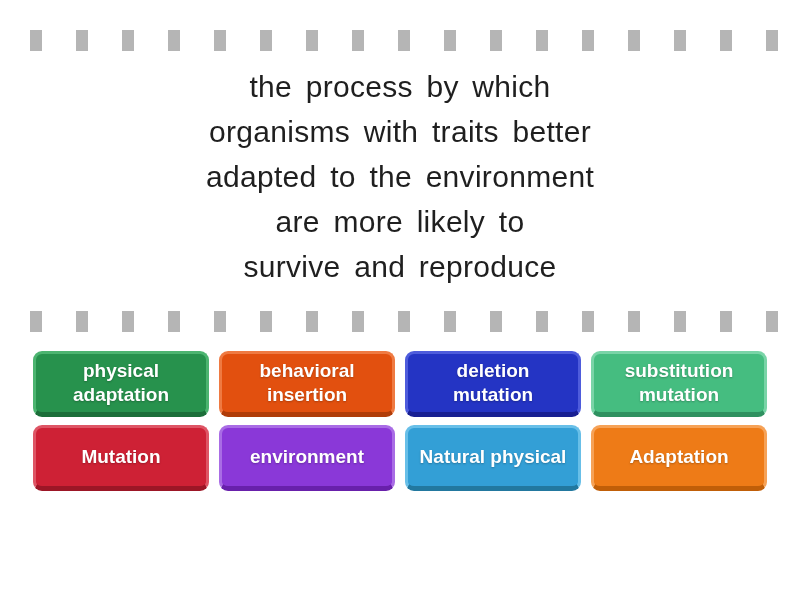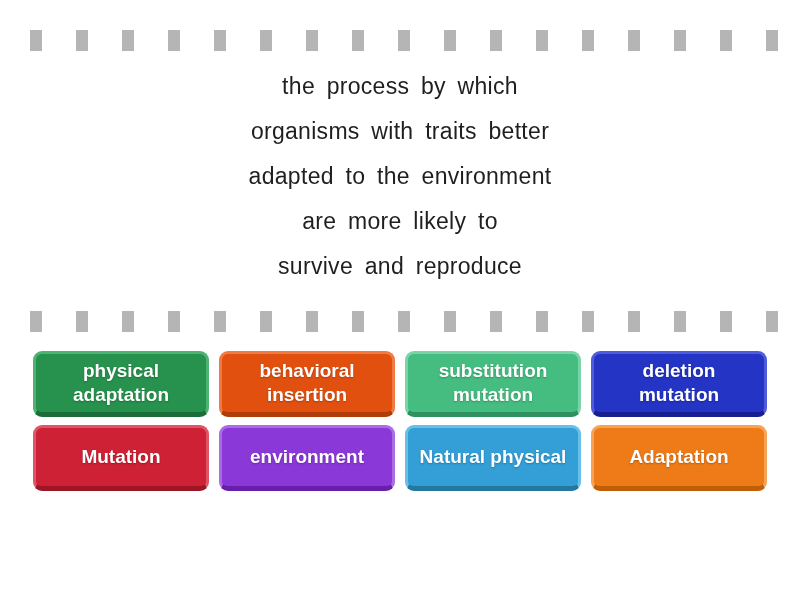--- a/index.html
+++ b/index.html
@@ -23,21 +23,21 @@
     );
   }
   .strip.top    { top: 30px; }
   .strip.bottom { top: 311px; }
 
   
   .question {
     position: absolute;
     top: 64px; left: 0; right: 0;
     text-align: center;
-    font-size: 23px;
+    font-size: 30px;
     line-height: 45px;
     color: #1f1f1f;
     white-space: pre-line;
     letter-spacing: 0.3px;
     word-spacing: 5px;
   }
 
   
   .answers {
     position: absolute;
@@ -86,25 +86,25 @@
 
 <div class="strip bottom" style="--sq: #b5b5b5;"></div>
 
 <div class="answers">
     <button class="answer" style="--fill: #27924d; --light: #4cb470; --dark: #1b6e39;">
     <span>physical adaptation</span>
   </button>
     <button class="answer" style="--fill: #e2500f; --light: #ef7a42; --dark: #b03c08;">
     <span>behavioral insertion</span>
   </button>
+    <button class="answer" style="--fill: #2434c4; --light: #4e5cdc; --dark: #181f92;">
+    <span>deletion mutation</span>
+  </button>
     <button class="answer" style="--fill: #45bd80; --light: #79d4a7; --dark: #2f9160;">
     <span>substitution mutation</span>
-  </button>
-    <button class="answer" style="--fill: #2434c4; --light: #4e5cdc; --dark: #181f92;">
-    <span>deletion mutation</span>
   </button>
     <button class="answer" style="--fill: #ce2135; --light: #de5565; --dark: #9c1626;">
     <span>Mutation</span>
   </button>
     <button class="answer" style="--fill: #8a38d8; --light: #a96ce5; --dark: #6820ab;">
     <span>environment</span>
   </button>
     <button class="answer" style="--fill: #339fd6; --light: #68bfe8; --dark: #22789f;">
     <span>Natural physical</span>
   </button>

